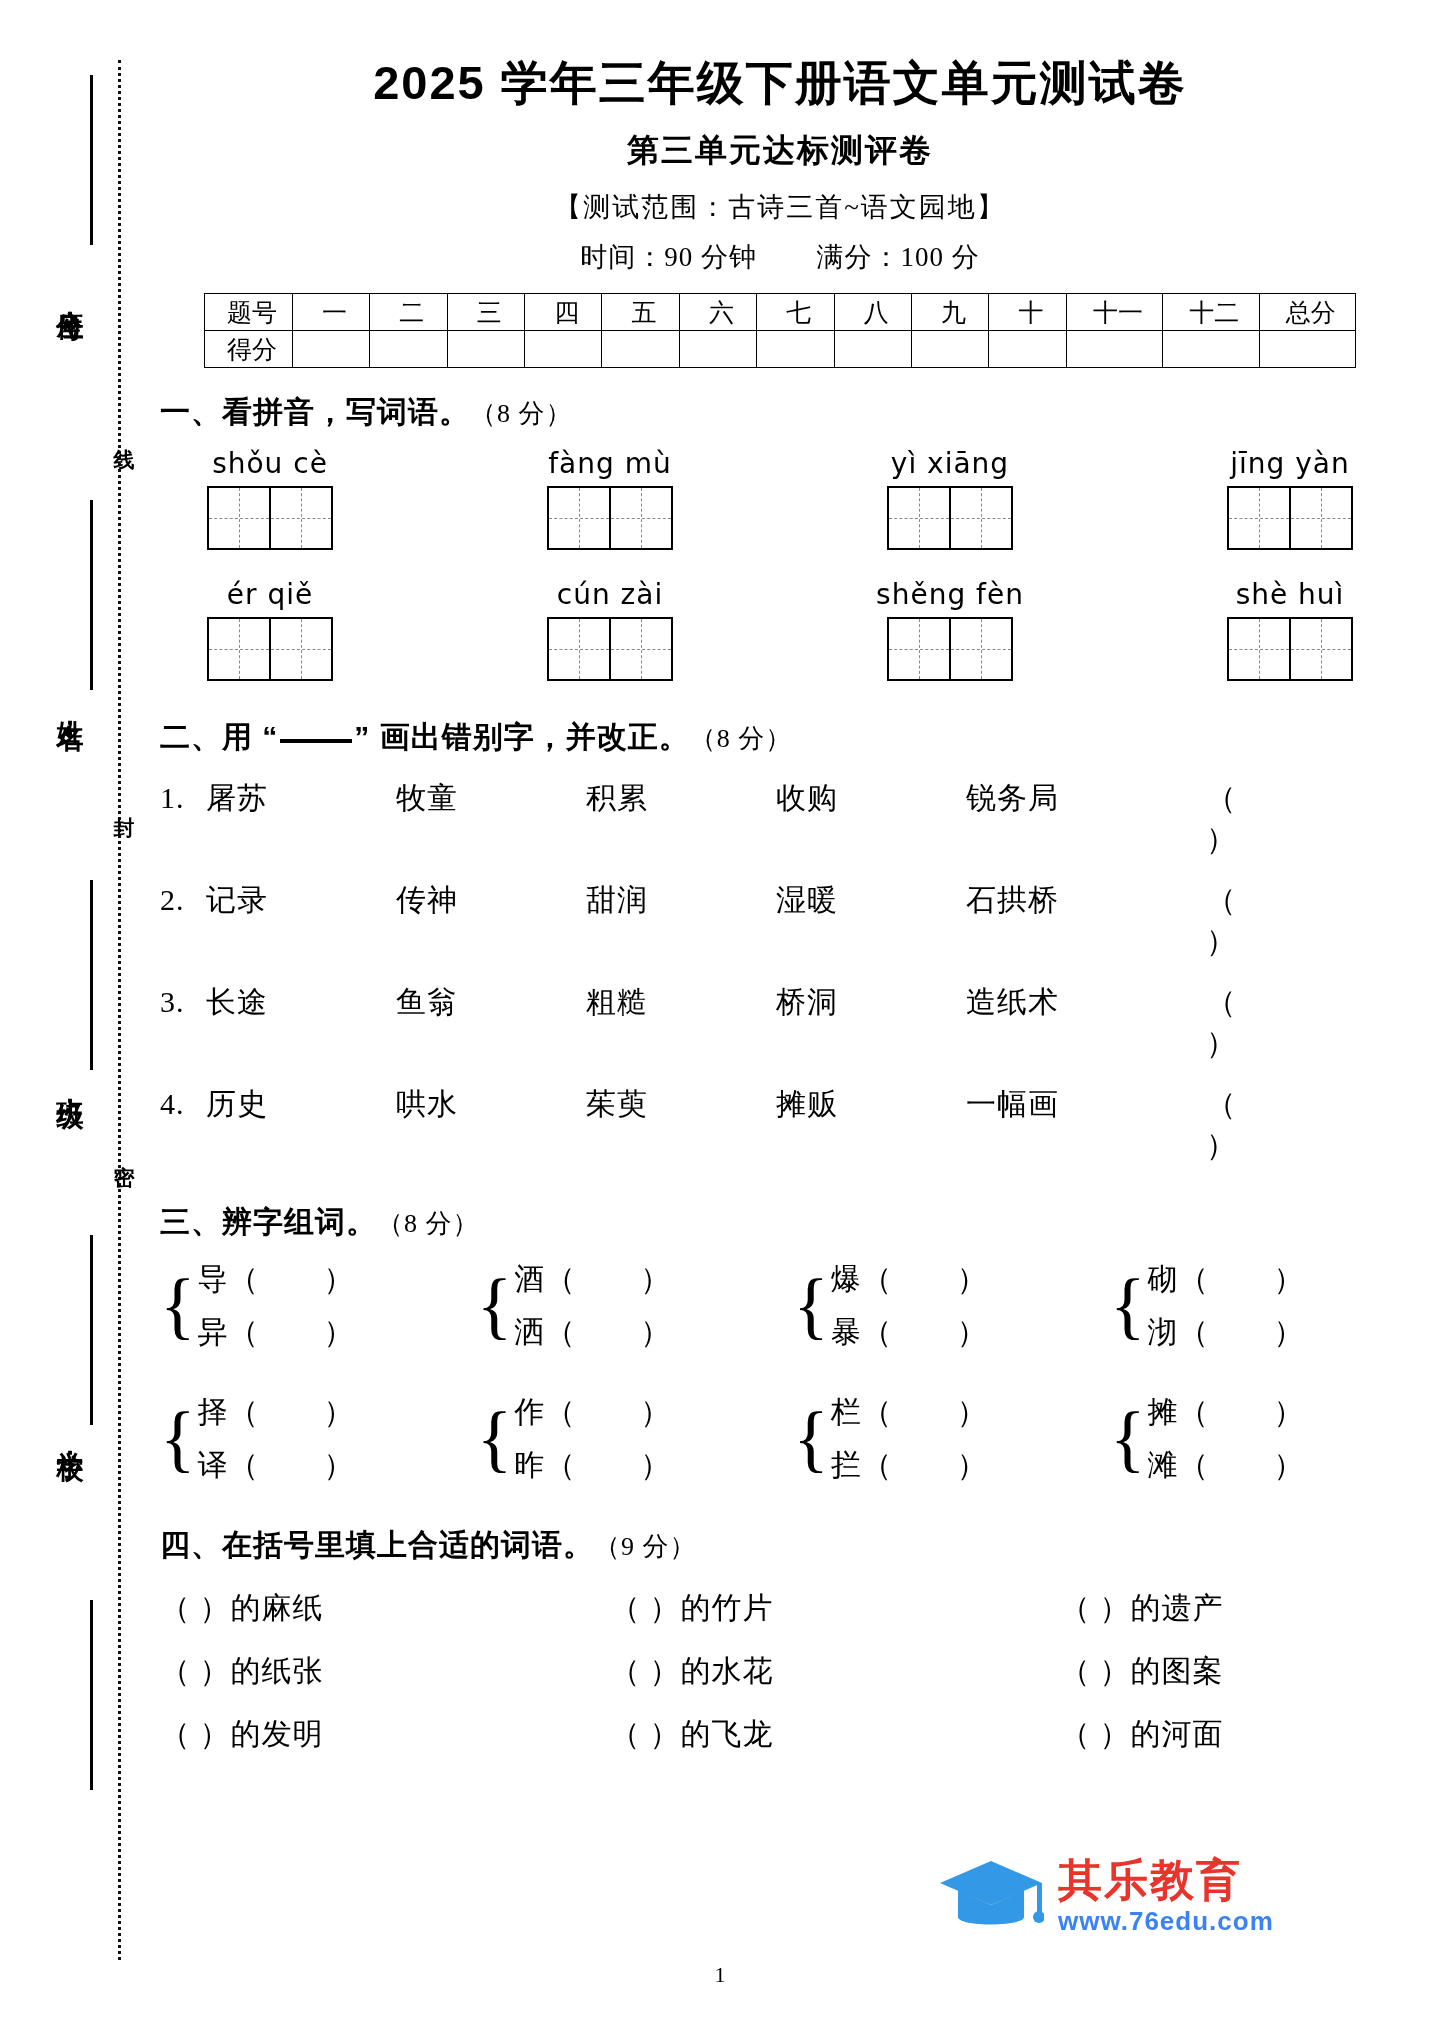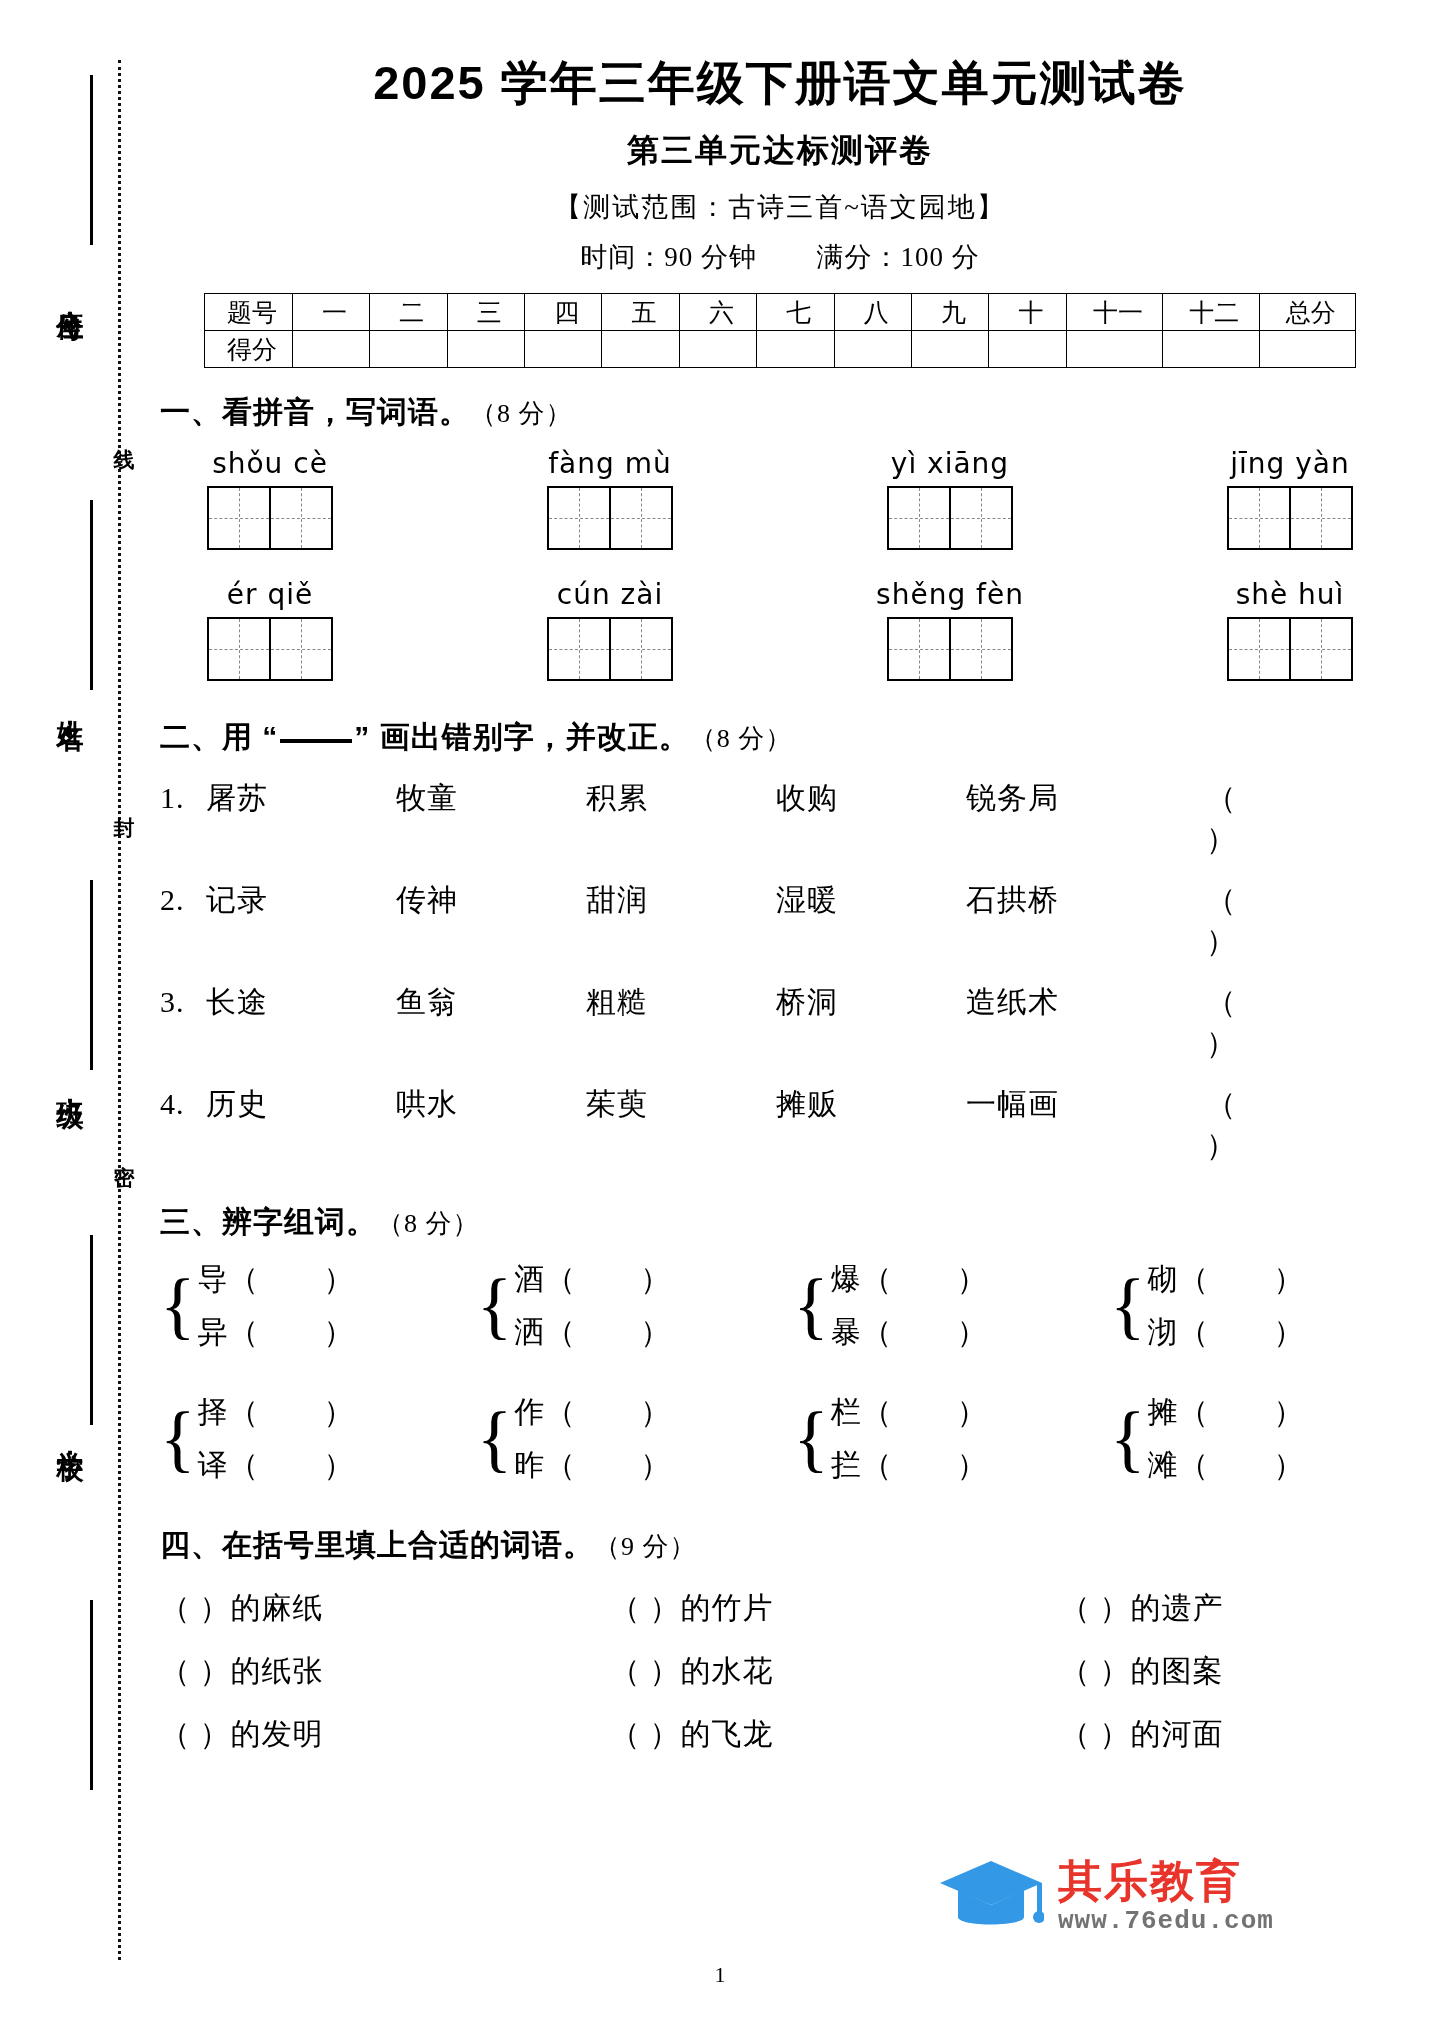--- a/index.html
+++ b/index.html
@@ -260,24 +260,24 @@
   .logo-text-wrap { margin-left: 14px; }
   .logo-title {
     font-family: "Liberation Sans", "DejaVu Sans", sans-serif;
     font-weight: bold;
     font-size: 44px;
     color: #e8342a;
     letter-spacing: 2px;
     line-height: 1.05;
   }
   .logo-url {
-    font-family: Liberation Mono, monospace;
+    font-family: Liberation Sans, sans-serif;
     font-weight: bold;
     font-size: 26px;
-    color: #737373;
+    color: #3b82f6;
     letter-spacing: 1px;
     margin-top: 2px;
   }
 </style>
 </head>
 <body>
 
 <div id="page">
 
   <div class="left-margin">

